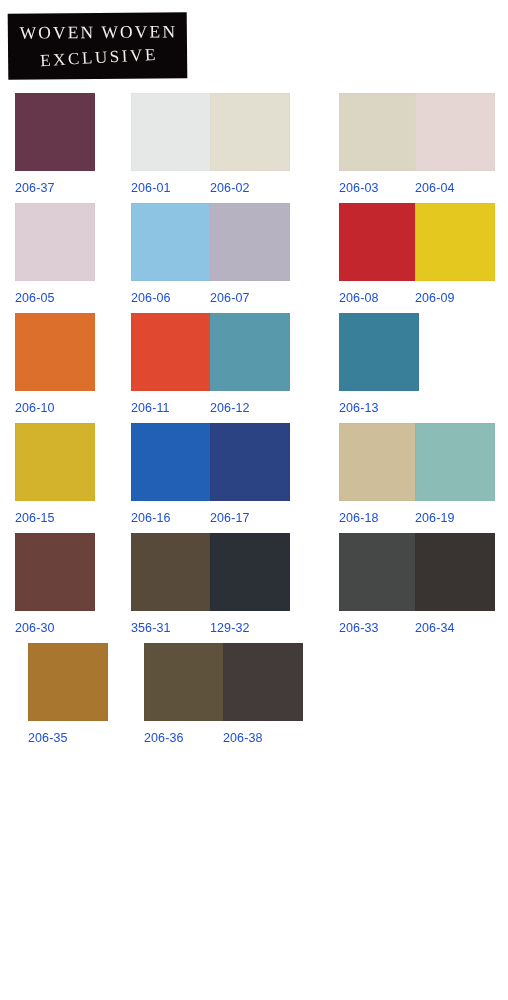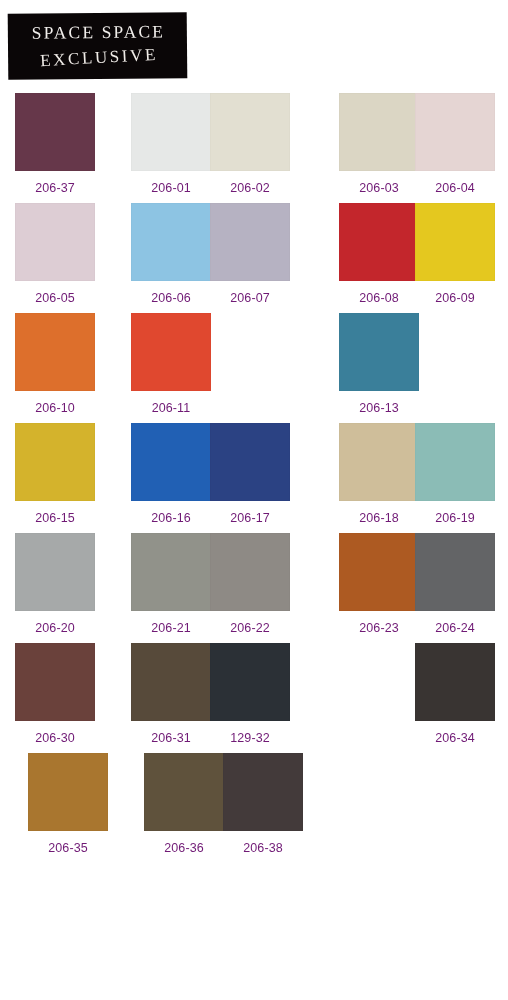--- a/index.html
+++ b/index.html
@@ -86,38 +86,38 @@
 
   .chip {
     width: 80px;
     height: 78px;
     display: block;
     box-shadow: 0 0 0 0.5px rgba(0,0,0,0.035) inset;
   }
   .chip-label {
     display: block;
     width: 80px;
-    text-align: center;
+    text-align: left;
     margin-top: 10px;
     font-size: 12.5px;
-    color: #701a75;
+    color: #1d4ed8;
     letter-spacing: 0.1px;
     white-space: nowrap;
     font-family: "Liberation Sans", "DejaVu Sans", sans-serif;
   }
   .cell.empty .chip,
   .cell.empty .chip-label { visibility: hidden; }
 </style>
 </head>
 <body>
 
 <div id="page">
 
   <div class="brand-banner">
-    <span class="brand-line1">SPACE SPACE</span>
+    <span class="brand-line1">WOVEN WOVEN</span>
     <span class="brand-line2">EXCLUSIVE</span>
   </div>
 
   <div class="grid" id="swatch-grid">
       <div class="row">
         <div class="cell" data-col="0">
           <span class="chip" style="background: rgb(102, 55, 74);"></span>
           <span class="chip-label">206-37</span>
         </div>
         <div class="cell" data-col="1">
@@ -161,20 +161,24 @@
       </div>
       <div class="row">
         <div class="cell" data-col="0">
           <span class="chip" style="background: rgb(221, 111, 44);"></span>
           <span class="chip-label">206-10</span>
         </div>
         <div class="cell" data-col="1">
           <span class="chip" style="background: rgb(224, 72, 47);"></span>
           <span class="chip-label">206-11</span>
         </div>
+        <div class="cell" data-col="2">
+          <span class="chip" style="background: rgb(88, 154, 172);"></span>
+          <span class="chip-label">206-12</span>
+        </div>
         <div class="cell" data-col="3">
           <span class="chip" style="background: rgb(58, 127, 154);"></span>
           <span class="chip-label">206-13</span>
         </div>
       </div>
       <div class="row">
         <div class="cell" data-col="0">
           <span class="chip" style="background: rgb(212, 179, 44);"></span>
           <span class="chip-label">206-15</span>
         </div>
@@ -190,52 +194,34 @@
           <span class="chip" style="background: rgb(207, 190, 154);"></span>
           <span class="chip-label">206-18</span>
         </div>
         <div class="cell" data-col="4">
           <span class="chip" style="background: rgb(139, 188, 182);"></span>
           <span class="chip-label">206-19</span>
         </div>
       </div>
       <div class="row">
         <div class="cell" data-col="0">
-          <span class="chip" style="background: rgb(166, 169, 169);"></span>
-          <span class="chip-label">206-20</span>
-        </div>
-        <div class="cell" data-col="1">
-          <span class="chip" style="background: rgb(145, 146, 138);"></span>
-          <span class="chip-label">206-21</span>
-        </div>
-        <div class="cell" data-col="2">
-          <span class="chip" style="background: rgb(142, 138, 133);"></span>
-          <span class="chip-label">206-22</span>
-        </div>
-        <div class="cell" data-col="3">
-          <span class="chip" style="background: rgb(173, 90, 34);"></span>
-          <span class="chip-label">206-23</span>
-        </div>
-        <div class="cell" data-col="4">
-          <span class="chip" style="background: rgb(99, 100, 102);"></span>
-          <span class="chip-label">206-24</span>
-        </div>
-      </div>
-      <div class="row">
-        <div class="cell" data-col="0">
           <span class="chip" style="background: rgb(106, 65, 59);"></span>
           <span class="chip-label">206-30</span>
         </div>
         <div class="cell" data-col="1">
           <span class="chip" style="background: rgb(87, 74, 58);"></span>
-          <span class="chip-label">206-31</span>
+          <span class="chip-label">356-31</span>
         </div>
         <div class="cell" data-col="2">
           <span class="chip" style="background: rgb(43, 48, 54);"></span>
           <span class="chip-label">129-32</span>
+        </div>
+        <div class="cell" data-col="3">
+          <span class="chip" style="background: rgb(70, 71, 71);"></span>
+          <span class="chip-label">206-33</span>
         </div>
         <div class="cell" data-col="4">
           <span class="chip" style="background: rgb(57, 52, 50);"></span>
           <span class="chip-label">206-34</span>
         </div>
       </div>
       <div class="row">
         <div class="cell" data-col="0">
           <span class="chip" style="background: rgb(169, 118, 47);"></span>
           <span class="chip-label">206-35</span>

